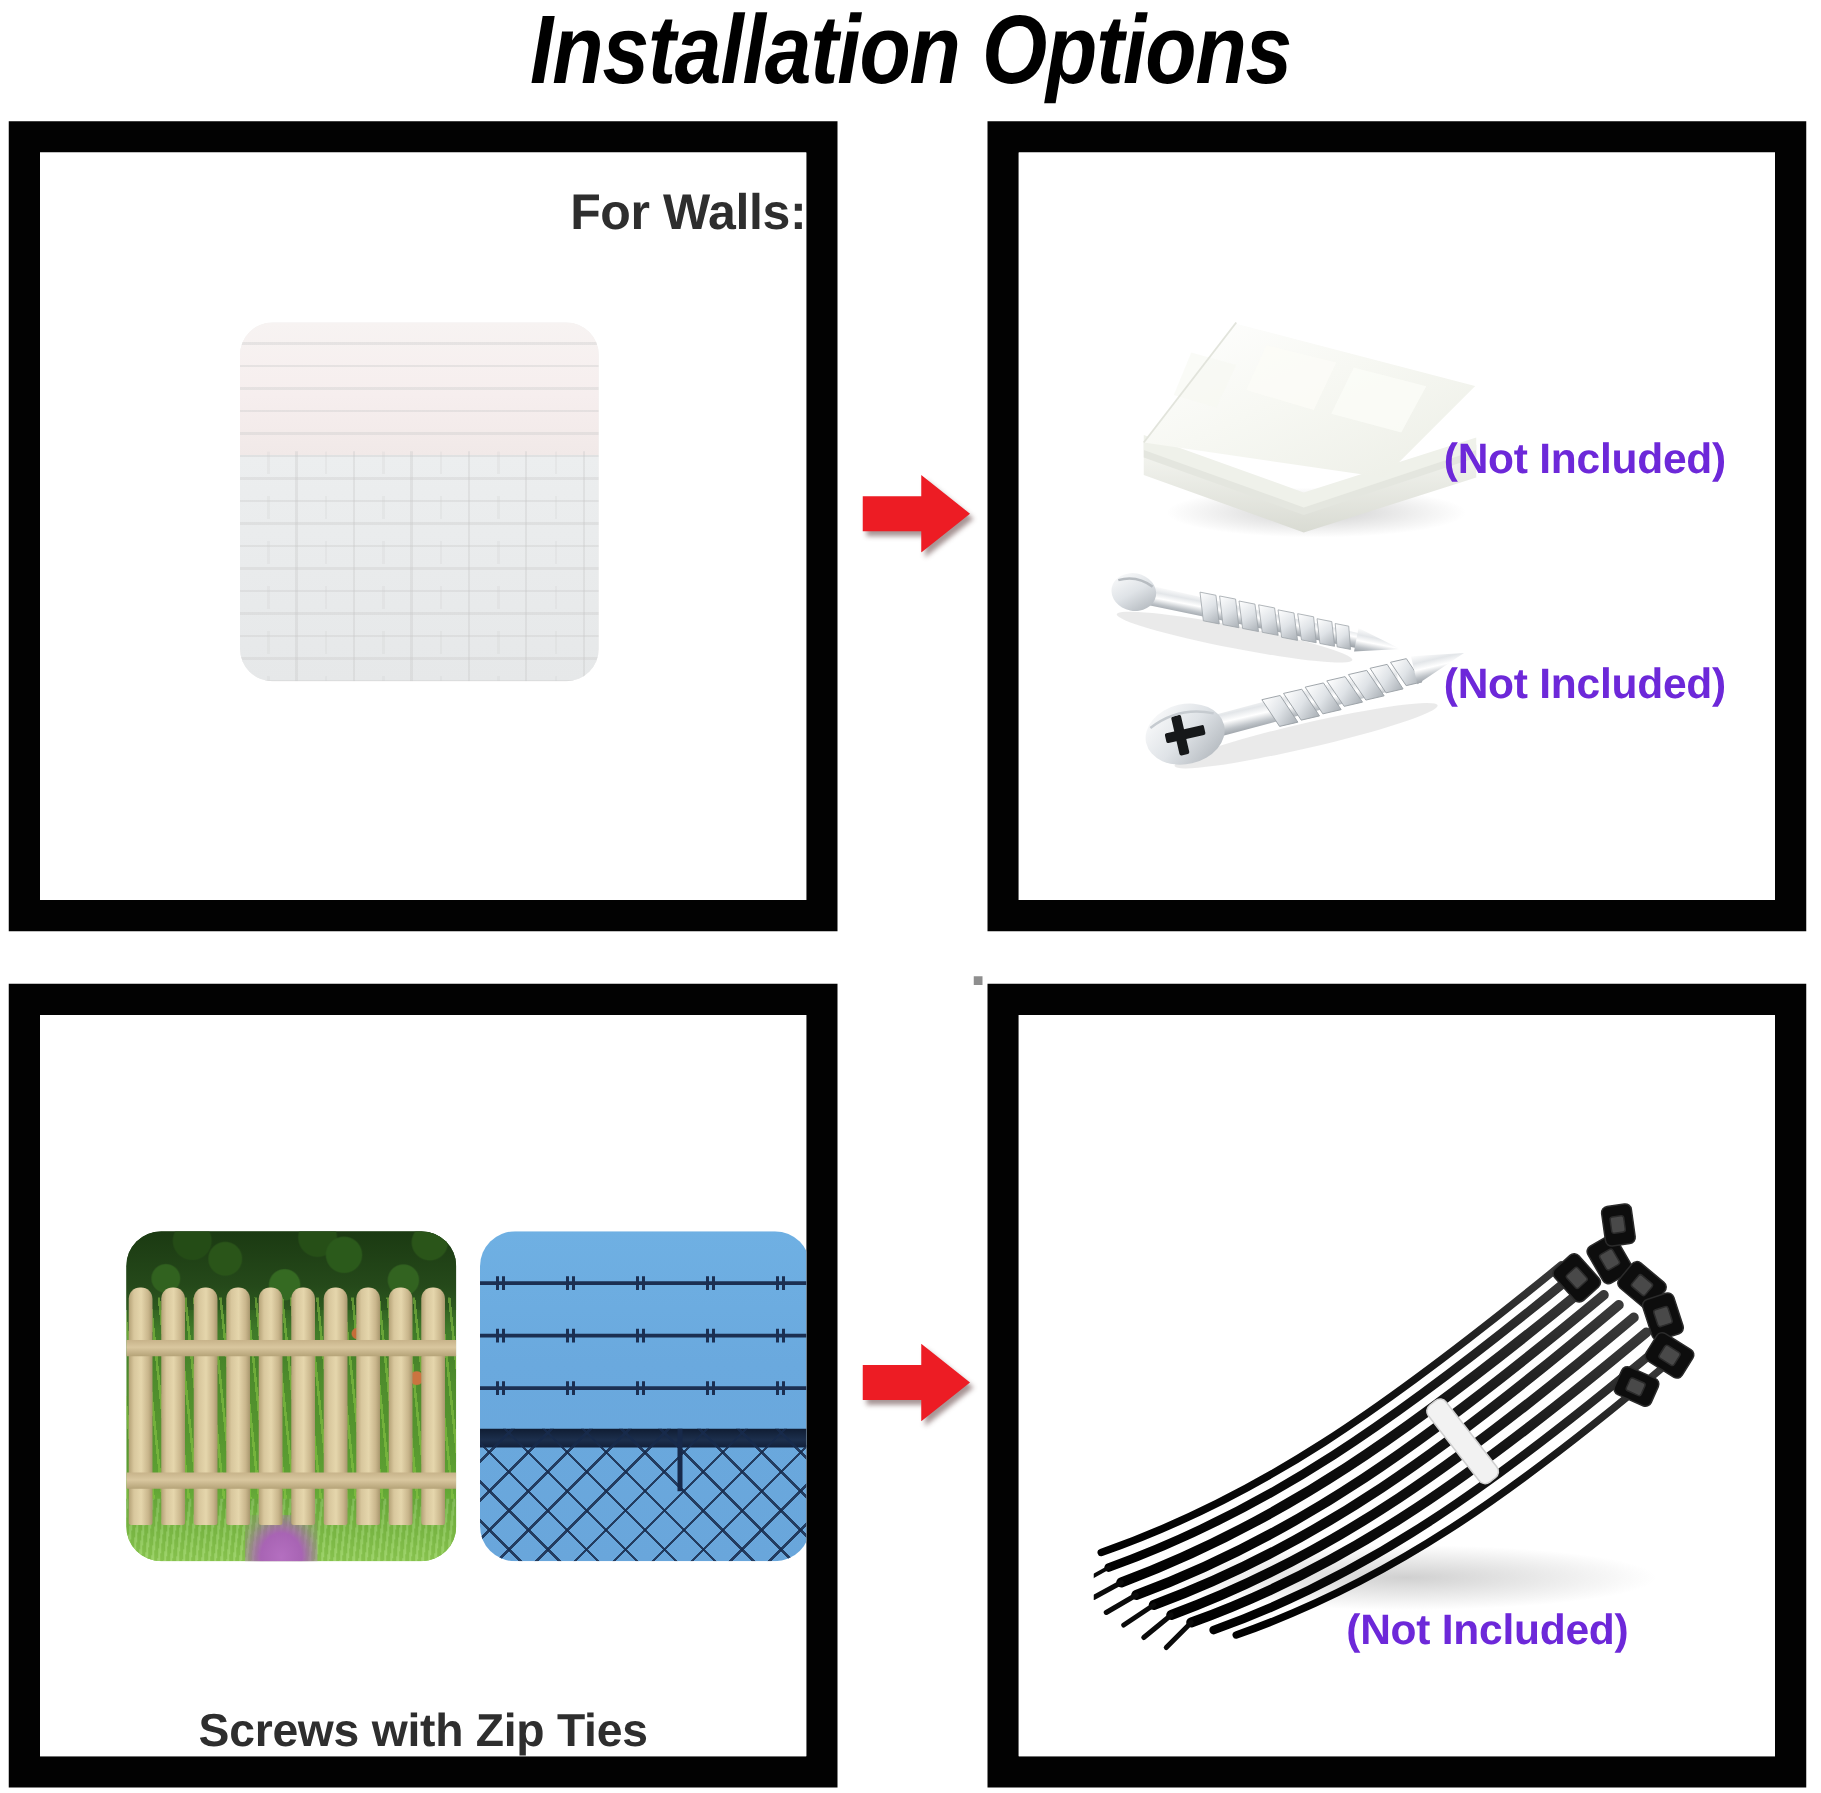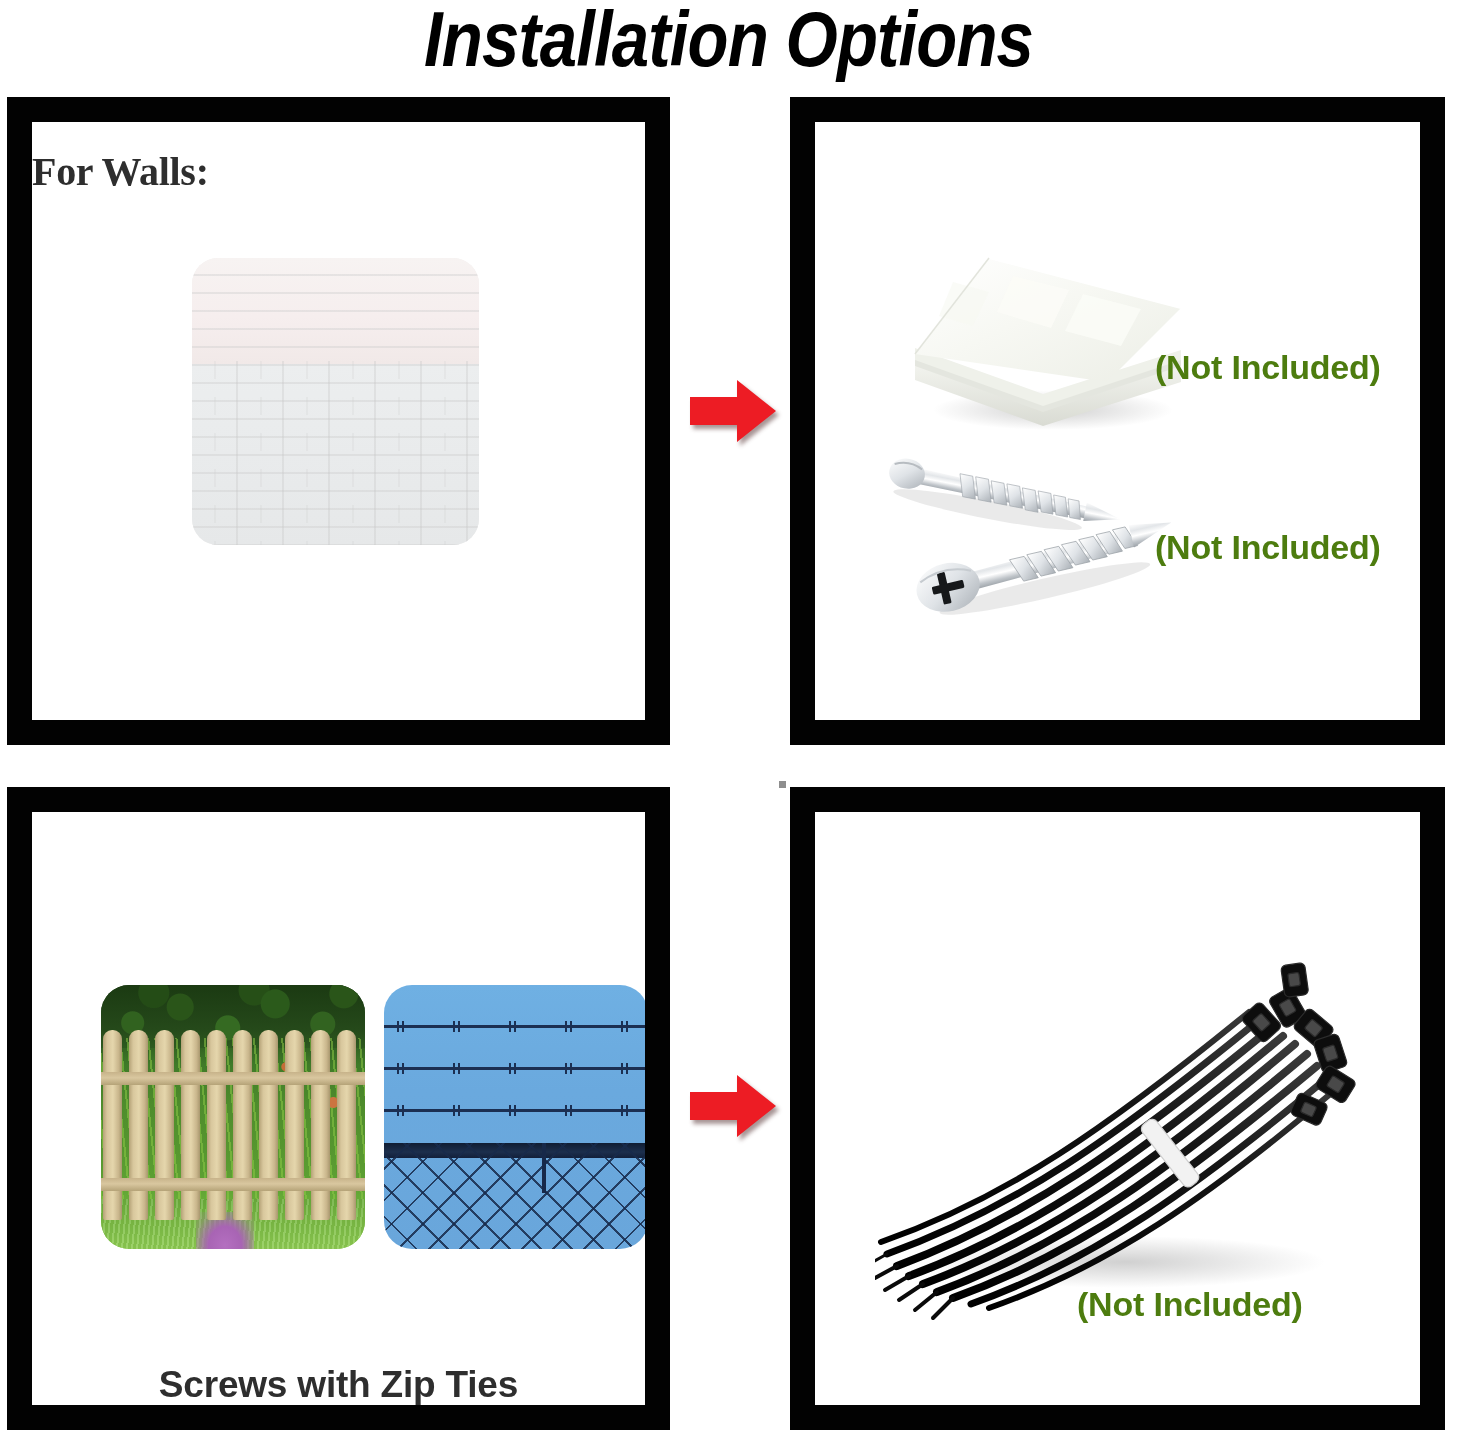--- a/index.html
+++ b/index.html
@@ -54,27 +54,26 @@
 
   #panel-walls   { left: 7px;   top: 97px;  width: 663px;  height: 648px; }
   #panel-hardware{ left: 790px; top: 97px;  width: 655px;  height: 648px; }
   #panel-fence   { left: 7px;   top: 787px; width: 663px;  height: 643px; }
   #panel-zipties { left: 790px; top: 787px; width: 655px;  height: 643px; }
 
   
   .panel-heading {
     position: absolute;
     left: 0; width: 100%;
-    text-align: left;
+    text-align: right;
     font-size: 40px;
     font-weight: 700;
     color: #2e2e2e;
     letter-spacing: -0.3px;
     white-space: nowrap;
-    font-family: Liberation Serif, serif;
   }
   #heading-walls { top: 26px; }
   #heading-fence { top: 44px; }
 
   .panel-caption {
     position: absolute;
     left: 0; width: 100%;
     text-align: center;
     font-size: 37px;
     font-weight: 700;
@@ -82,21 +81,21 @@
     line-height: 50px;
     letter-spacing: -0.2px;
   }
   #caption-walls { top: 503px; }
   #caption-fence { top: 548px; }
 
   .note-label {
     position: absolute;
     font-size: 34px;
     font-weight: 700;
-    color: #4d7c0f;
+    color: #6d28d9;
     letter-spacing: -0.2px;
     white-space: nowrap;
   }
   #note-tape   { left: 340px; top: 226px; }
   #note-screw  { left: 340px; top: 406px; }
   #note-zipties{ left: 262px; top: 473px; }
 
   
   .red-arrow {
     position: absolute;

